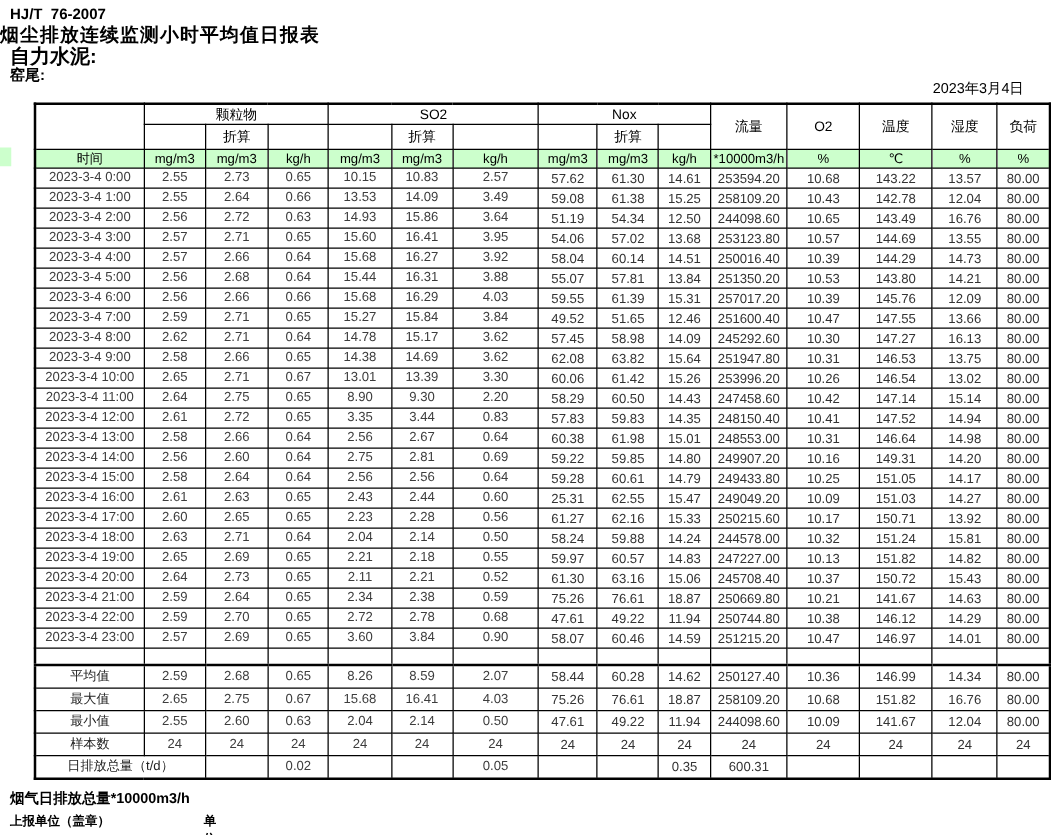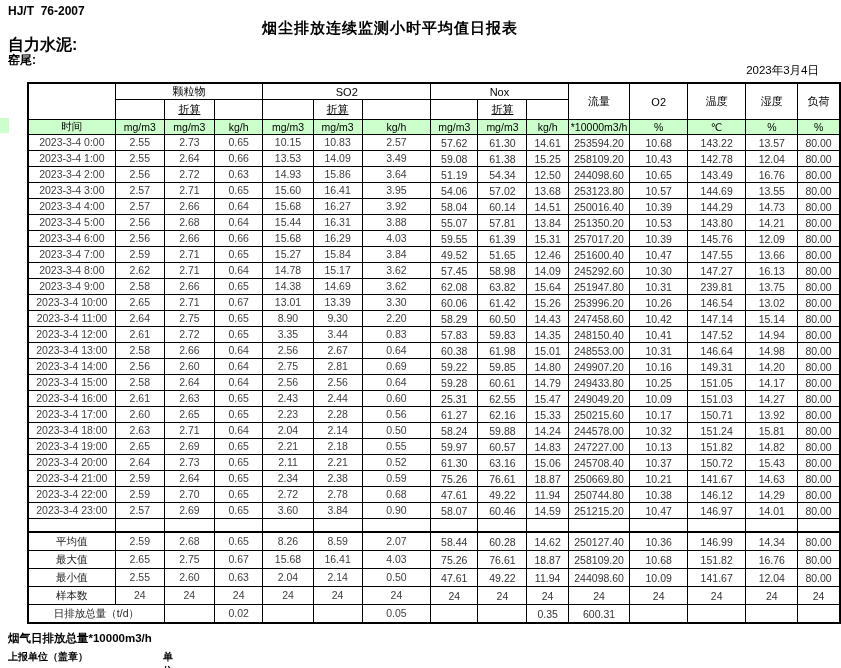--- a/index.html
+++ b/index.html
@@ -1,30 +1,30 @@
 <!DOCTYPE html>
 <html><head>
 <meta charset="utf-8">
 <style>
   html,body{margin:0;padding:0;background:#fff;}
   .page{position:relative;width:841px;height:668px;background:#ffffff;overflow:hidden;
         font-family:"Liberation Sans","DejaVu Sans",sans-serif;color:#000;}
   .std{position:absolute;left:8px;top:4px;font-size:12px;font-weight:bold;white-space:pre;}
-  .title{position:absolute;left:0;top:19px;width:780px;text-align:center;
+  .title{position:absolute;left:0;top:19px;width:780px;text-align:left;
          font-size:15px;font-weight:bold;letter-spacing:1px;}
   .company{position:absolute;left:8px;top:35px;font-size:16px;font-weight:bold;}
   .location{position:absolute;left:8px;top:52px;font-size:12px;font-weight:bold;}
   .date{position:absolute;right:22px;top:63px;font-size:11.5px;}
   .green-strip{position:absolute;left:0;top:118px;width:9px;height:15px;background:#ccffcc;}
   table.main{position:absolute;left:8px;top:82px;border-collapse:collapse;table-layout:fixed;
              border:2px solid #000;margin-left:19px;}
   table.main th, table.main td{border:1px solid #000;padding:0;margin:0;overflow:hidden;
              text-align:center;vertical-align:middle;white-space:nowrap;}
   tr.rA th{height:14px;font-size:11px;font-weight:normal;}
-  tr.rB th{height:19px;font-size:11px;font-weight:normal;text-decoration:underline;}
+  tr.rB th{height:19px;font-size:11px;font-weight:normal;}
   tr.rU th{height:13px;font-size:10.5px;font-weight:normal;background:#ccffcc;}
   tbody td{height:15px;font-size:10.5px;color:#3d3d3d;line-height:13px;}
   td.rt{vertical-align:top;line-height:12px;color:#333;}
   td.o2{vertical-align:bottom;line-height:10px;color:#333;}
   tr.gap td{height:12px;border-bottom:2px solid #000;}
   tr.sum td{height:17px;}
   td.slabel{color:#222;}
   td.dt-label{text-align:left;padding-left:3px;color:#222;}
   .foot1{position:absolute;left:8px;top:631px;font-size:11.5px;font-weight:bold;text-align:right;}
   .foot2{position:absolute;left:8px;top:650px;font-size:10px;font-weight:bold;}
@@ -260,21 +260,21 @@
           <td>2.66</td>
           <td>0.65</td>
           <td>14.38</td>
           <td>14.69</td>
           <td>3.62</td>
           <td class="rt">62.08</td>
           <td class="rt">63.82</td>
           <td class="rt">15.64</td>
           <td class="rt">251947.80</td>
           <td class="o2">10.31</td>
-          <td class="rt">239.81</td>
+          <td class="rt">146.53</td>
           <td class="rt">13.75</td>
           <td class="rt">80.00</td>
         </tr>
         <tr>
           <td>2023-3-4 10:00</td>
           <td>2.65</td>
           <td>2.71</td>
           <td>0.67</td>
           <td>13.01</td>
           <td>13.39</td>

